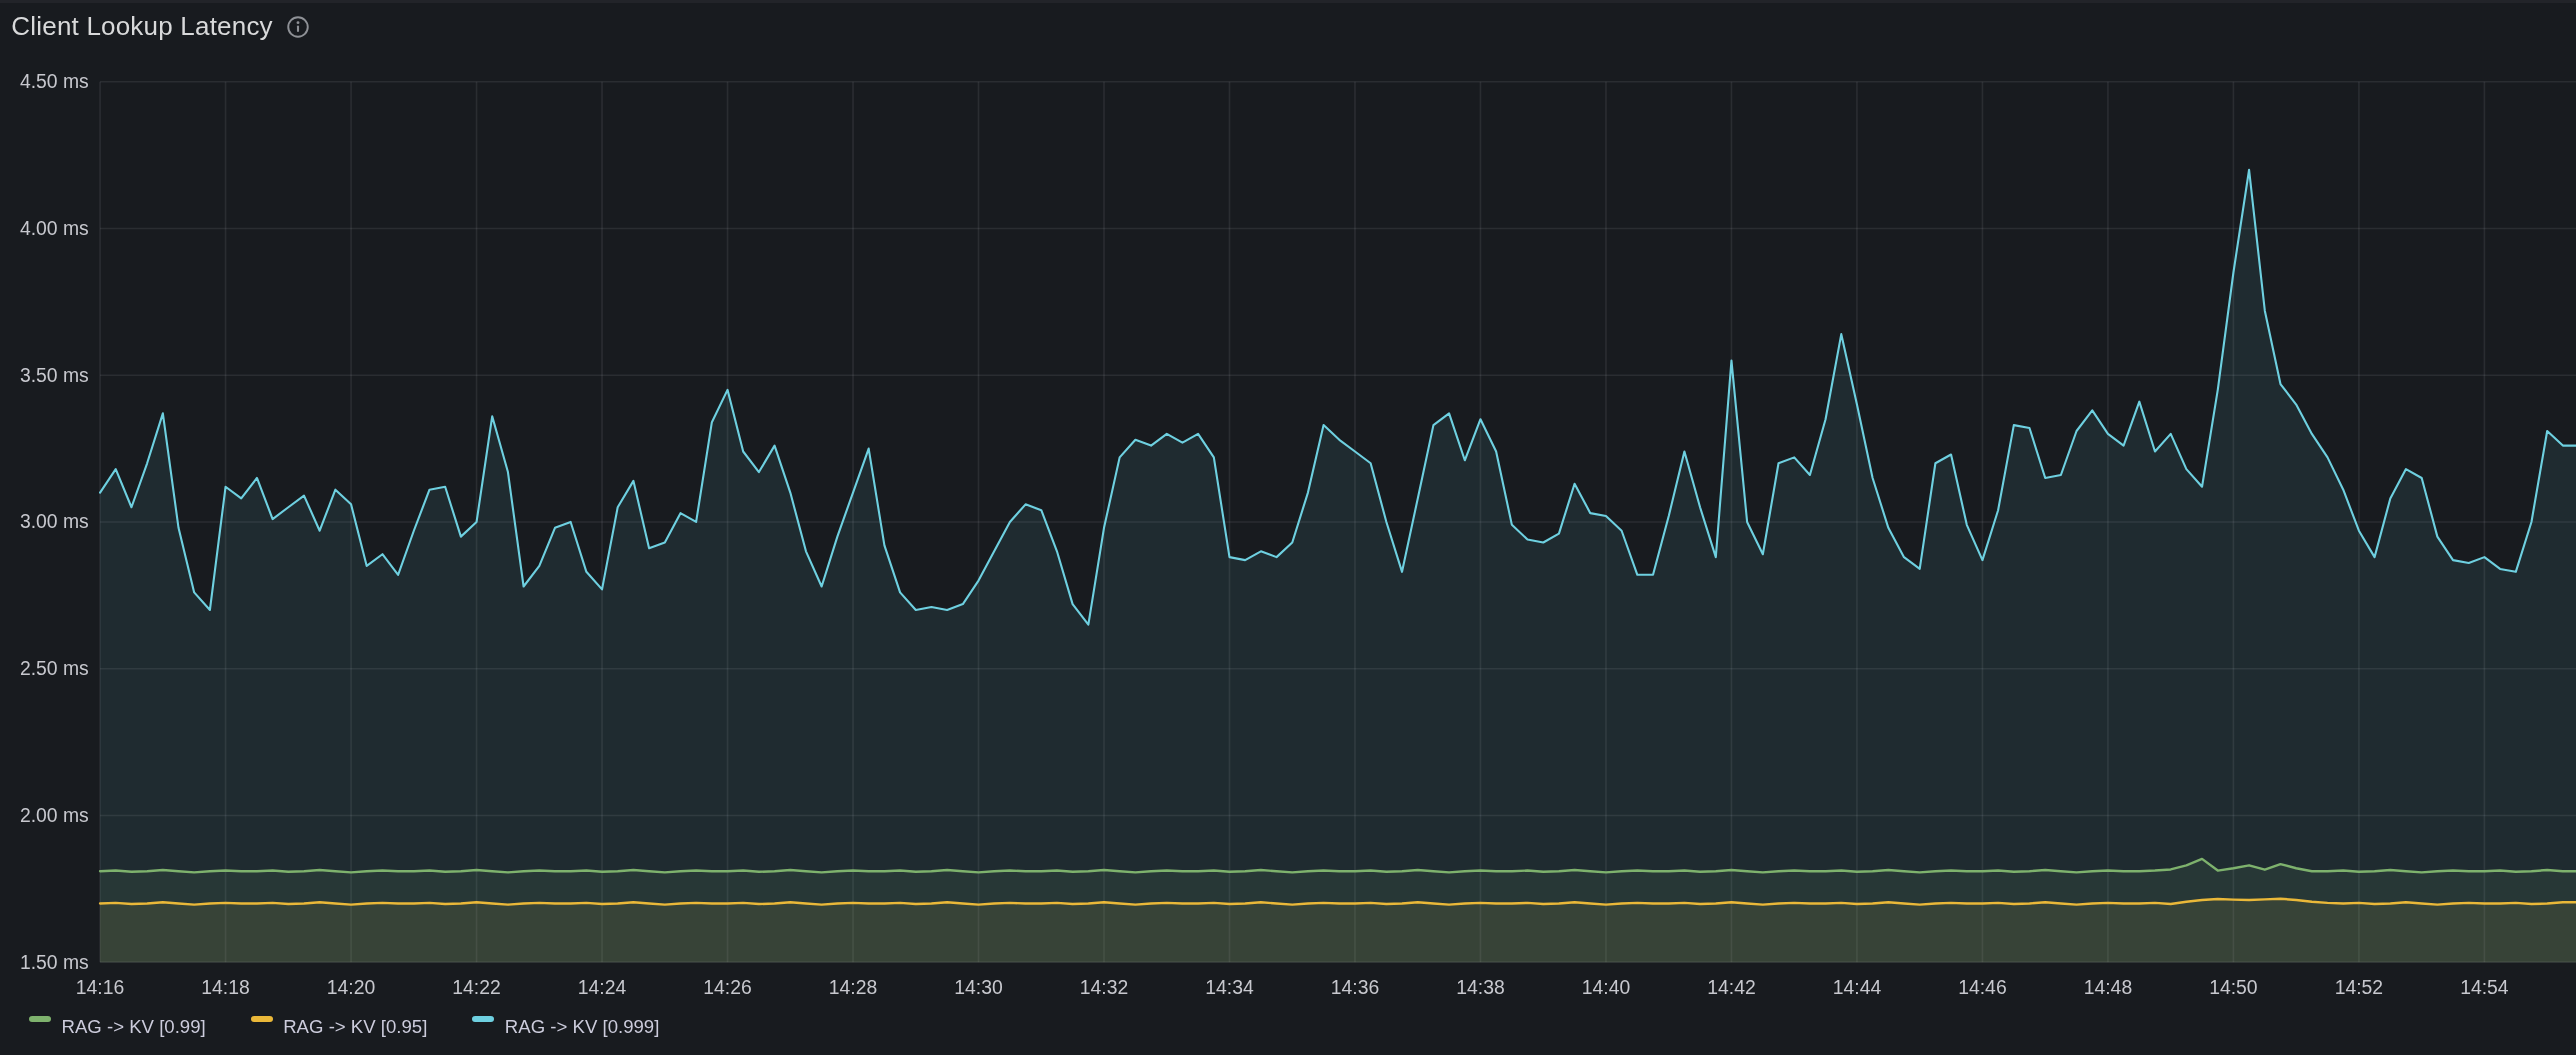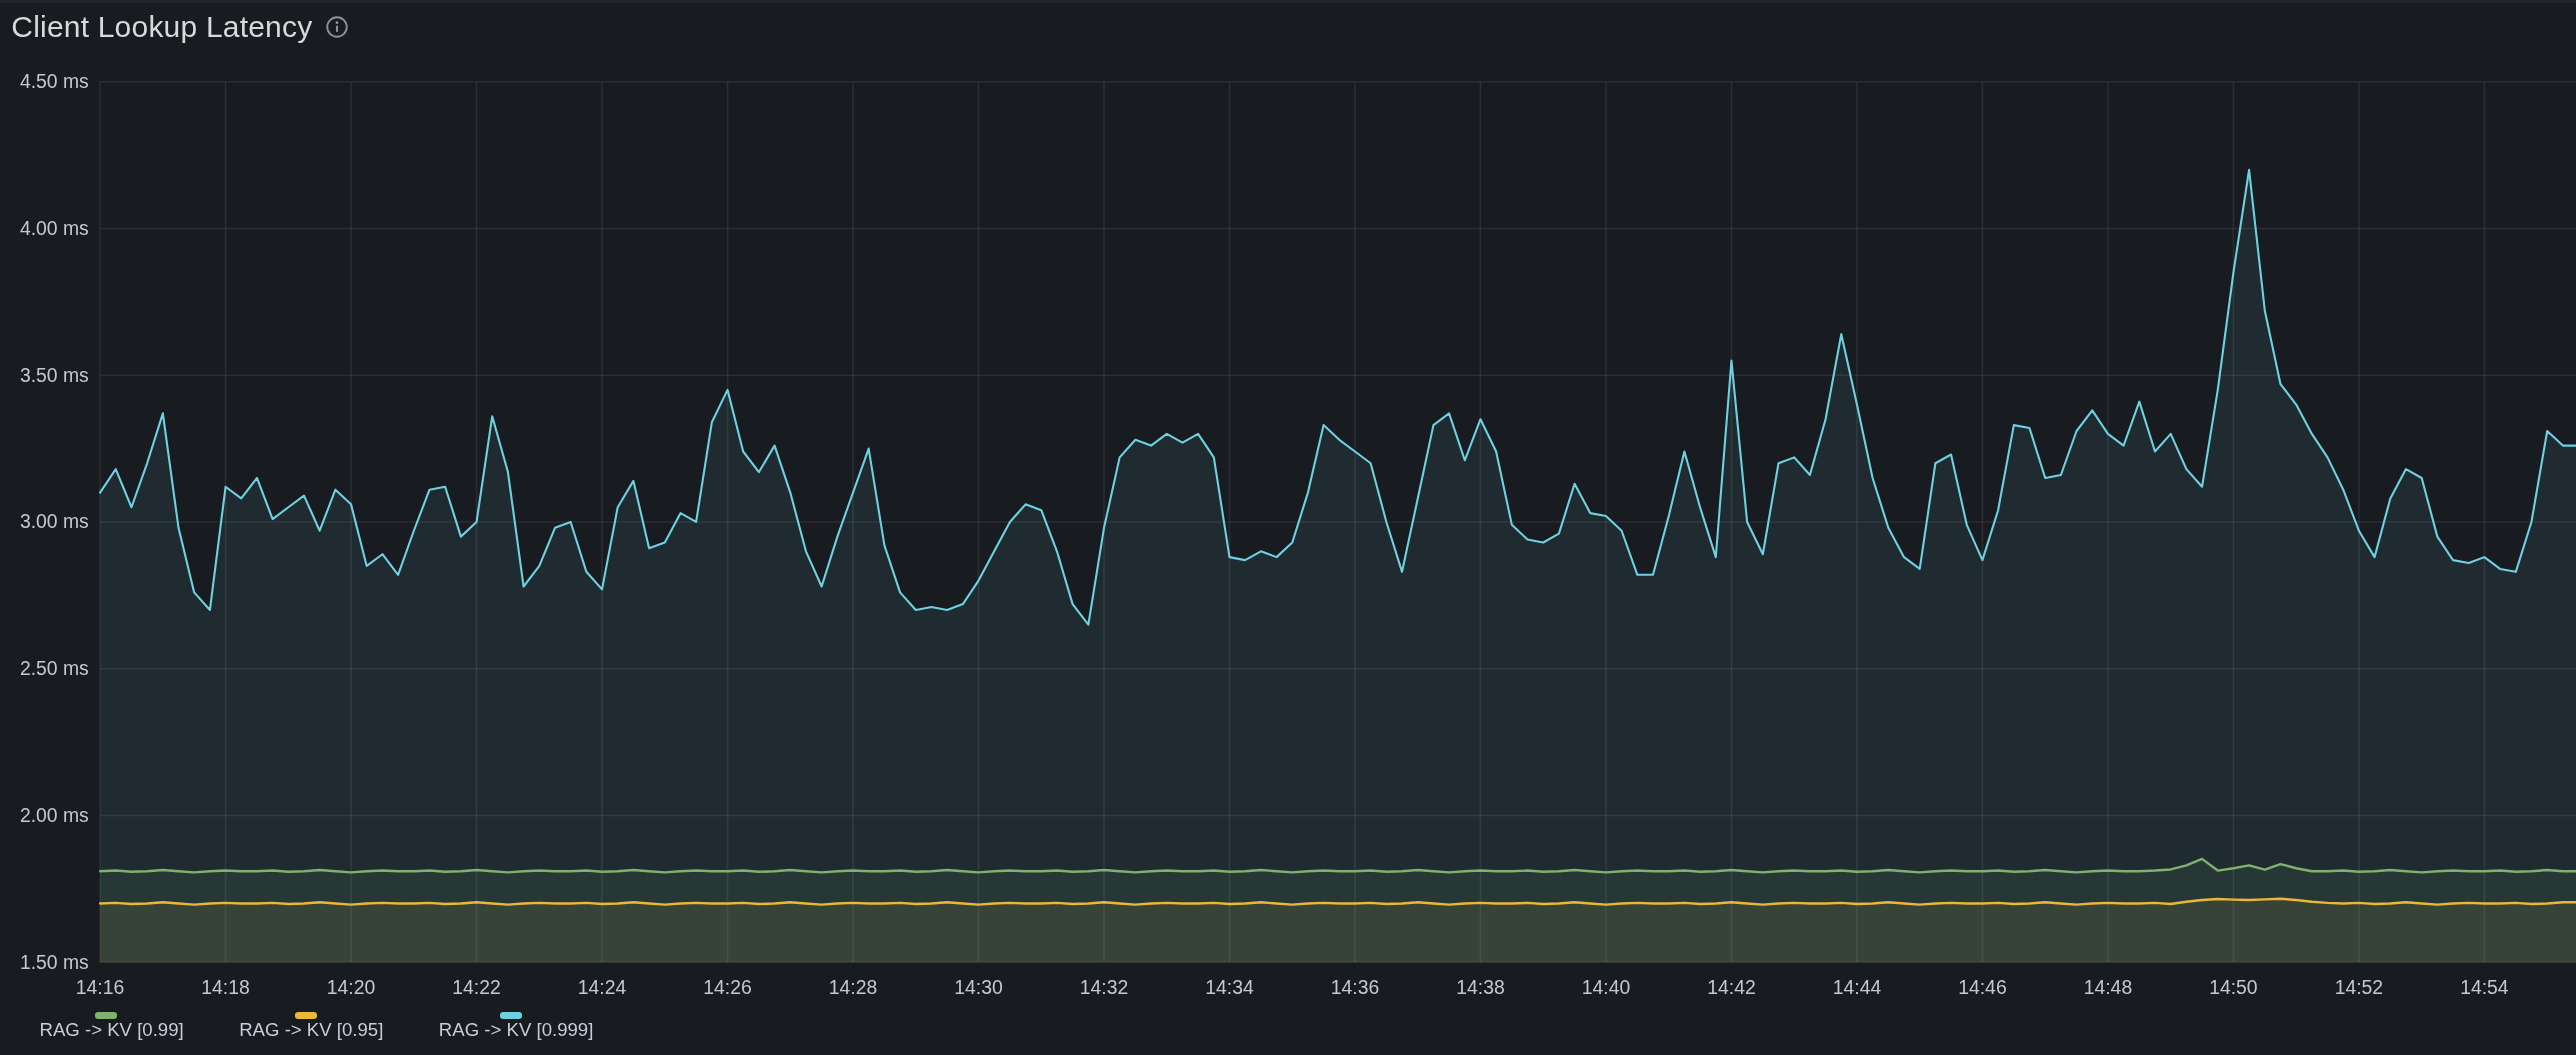--- a/index.html
+++ b/index.html
@@ -4,30 +4,30 @@
 <style>
   html,body{margin:0;padding:0;background:#181b1f;}
   body{
     width:2576px;height:1056px;position:relative;overflow:hidden;
     font-family:"Liberation Sans",sans-serif;
     -webkit-font-smoothing:antialiased;
   }
   .top-border{position:absolute;left:0;top:0;width:100%;height:3.2px;background:#222429;}
   .panel-header{position:absolute;left:11.3px;top:12px;display:flex;align-items:center;}
   .panel-title{
-    font-size:30px;font-weight:500;color:#d8d9da;line-height:29px;letter-spacing:0.2px;
+    font-size:26px;font-weight:500;color:#d8d9da;line-height:29px;letter-spacing:0.2px;
     cursor:pointer;
   }
   .info-icon{margin-left:13px;width:24px;height:24px;display:inline-block;cursor:pointer;}
   #chart-svg{position:absolute;left:0;top:0;}
   .legend{
     position:absolute;left:29px;top:1009px;display:flex;flex-direction:row;
     align-items:center;gap:45px;height:36px;
   }
-  .legend-item{display:flex;align-items:center;cursor:pointer;flex-direction:column;}
+  .legend-item{display:flex;cursor:pointer;}
   .legend-swatch{width:22px;height:6.5px;border-radius:3.2px;background:#888;}
   .legend-label{margin-left:10.5px;font-size:18.6px;color:#ccccdc;line-height:22.6px;}
 </style>
 </head>
 <body>
 
 <div class="top-border"></div>
 
 <div class="panel-header">
   <div class="panel-title">Client Lookup Latency</div>

